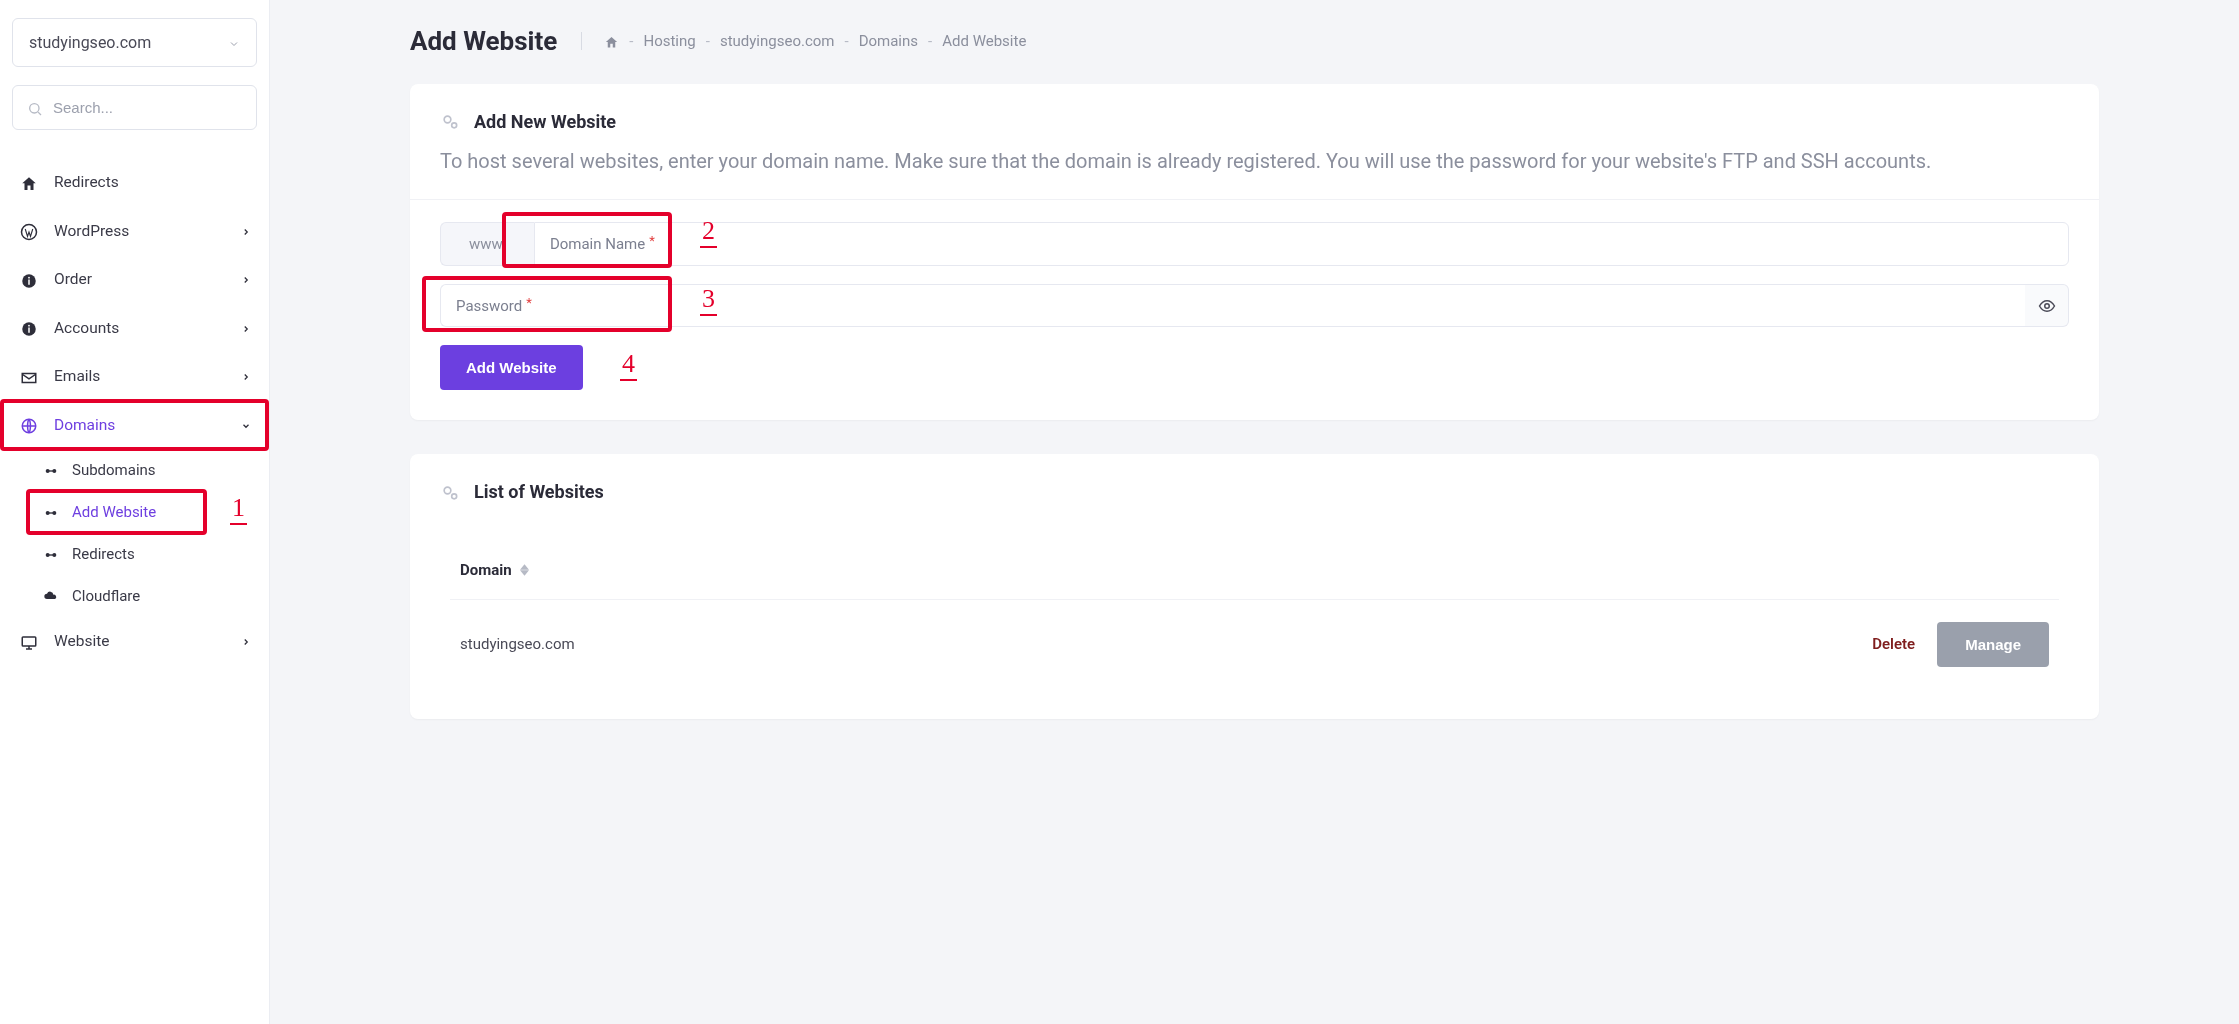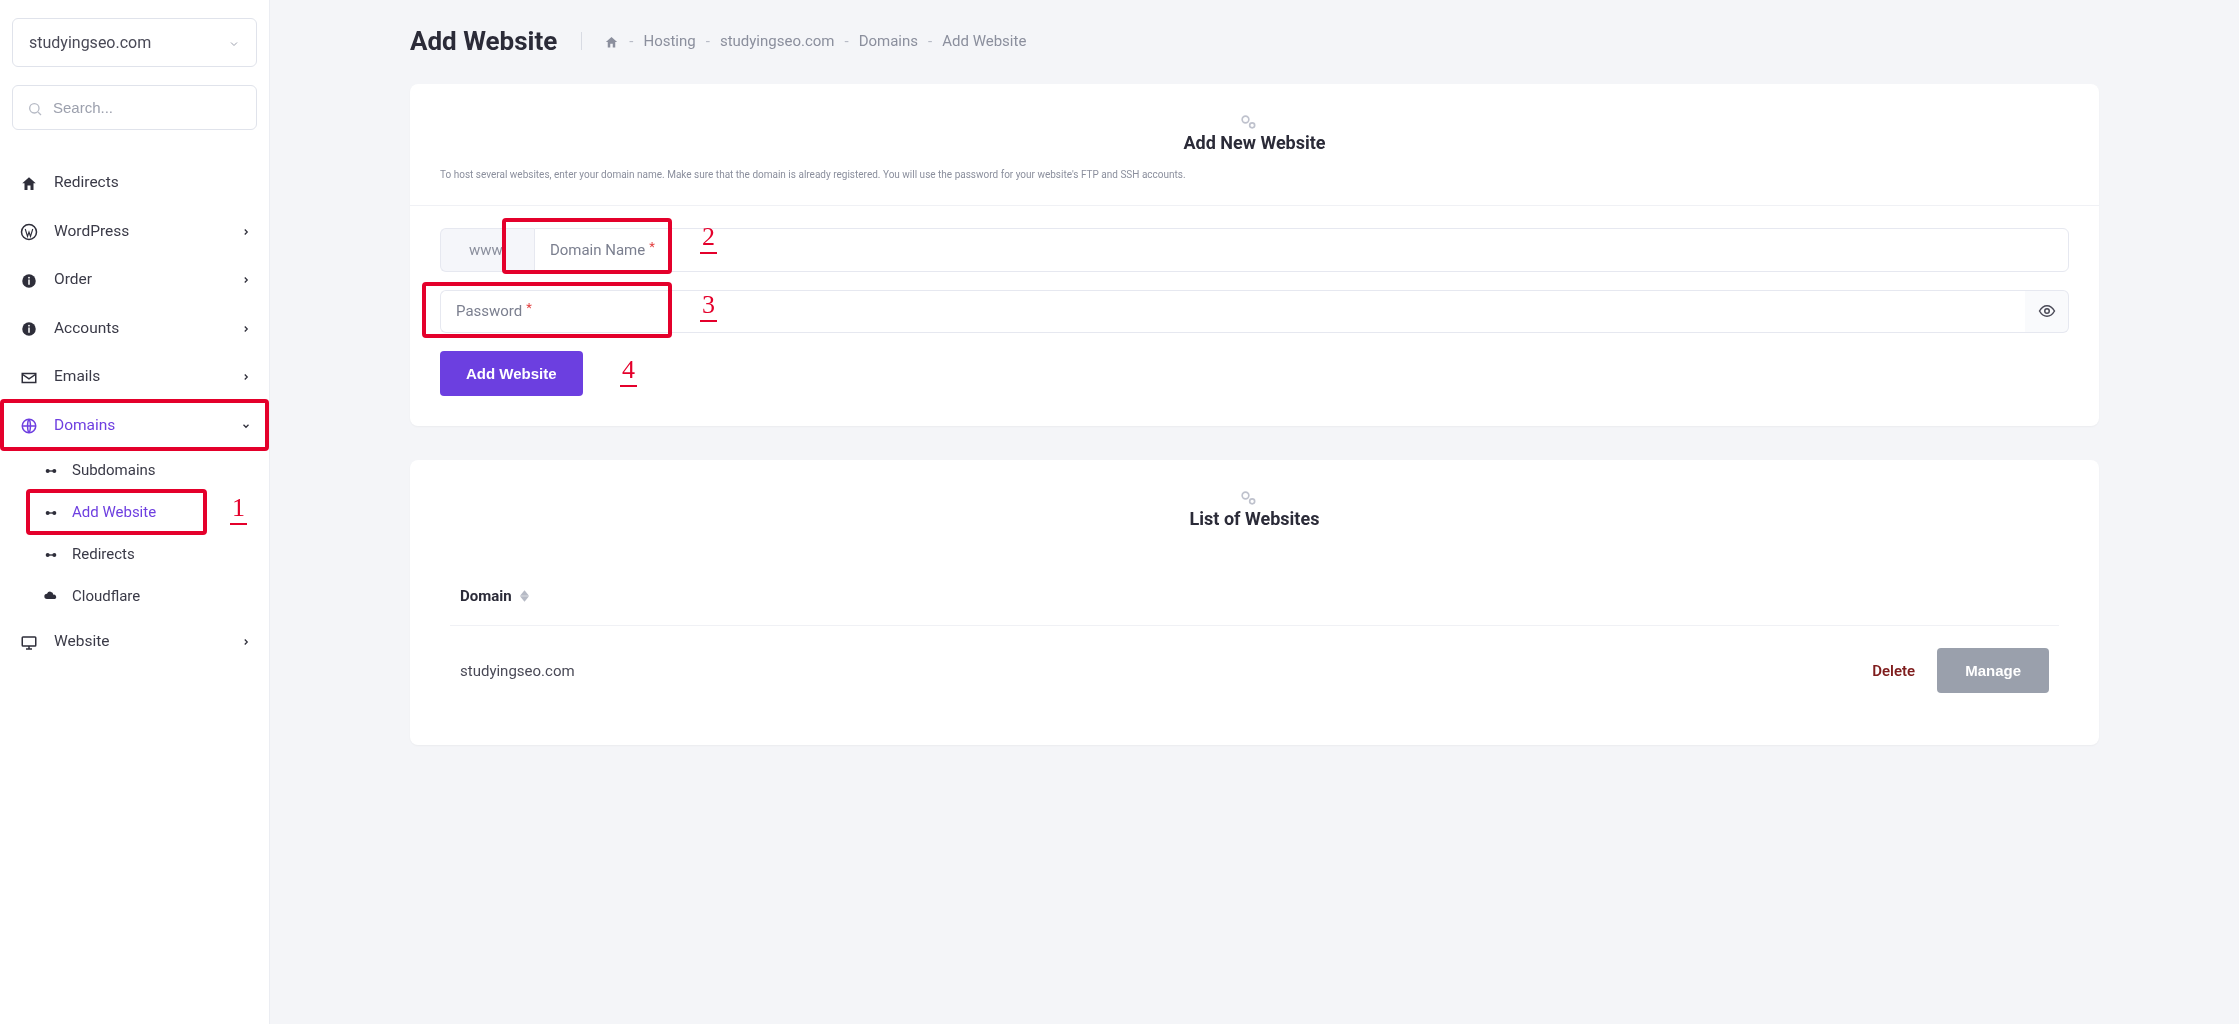--- a/index.html
+++ b/index.html
@@ -31,24 +31,24 @@
 
 .main { flex: 1; padding: 26px 140px 40px 140px; position: relative; }
 .page-head { display: flex; align-items: center; margin-bottom: 28px; }
 .page-title { font-size: 26px; font-weight: 700; color: #2b2b38; margin-right: 24px; }
 .crumbs { display: flex; align-items: center; color: #8b8f9d; font-size: 15px; border-left: 1px solid #d8dbe3; padding-left: 22px; }
 .crumbs .sep { margin: 0 10px; color: #b6bac5; }
 .crumbs .crumb { color: #8b8f9d; }
 .crumbs .home-ic { color: #8b8f9d; }
 
 .card { background: #fff; border-radius: 8px; box-shadow: 0 1px 2px rgba(0,0,0,0.04); margin-bottom: 34px; padding: 0; }
-.card-head { display: flex; align-items: center; padding: 26px 30px 0 30px; flex-direction: column; }
+.card-head { display: flex; align-items: center; padding: 26px 30px 0 30px; }
 .card-head .gears { color: #bfc2cd; margin-right: 14px; font-size: 18px; }
 .card-head .title { font-size: 18px; font-weight: 700; color: #2b2b38; }
-.card-desc { padding: 14px 30px 22px 30px; color: #8b8f9d; font-size: 10px; line-height: 1.55; }
+.card-desc { padding: 14px 30px 22px 30px; color: #8b8f9d; font-size: 20px; line-height: 1.55; }
 .card-body { padding: 22px 30px 30px 30px; border-top: 1px solid #f0f1f5; position: relative; }
 
 .field-row { display: flex; align-items: stretch; margin-bottom: 18px; }
 .prefix { background: #f5f6fa; border: 1px solid #e6e8f0; border-right: none; border-radius: 6px 0 0 6px; padding: 12px 28px; color: #8b8f9d; font-size: 15px; display: flex; align-items: center; }
 .text-input { flex: 1; border: 1px solid #e6e8f0; border-radius: 0 6px 6px 0; padding: 12px 16px; font-size: 15px; outline: none; }
 .input-wrap { flex: 1; position: relative; display: flex; }
 .float-label { position: absolute; left: 16px; top: 50%; transform: translateY(-50%); font-size: 15px; color: #7b7f8f; pointer-events: none; }
 .req { color: #e23d3d; margin-left: 4px; font-size: 13px; position: relative; top: -4px; }
 .eye-btn { width: 44px; border: 1px solid #e6e8f0; border-left: none; border-radius: 0 6px 6px 0; background: #f9fafc; display: flex; align-items: center; justify-content: center; cursor: pointer; color: #4a4a57; }
 .pwd-input { border-radius: 6px 0 0 6px; border-right: none; }

